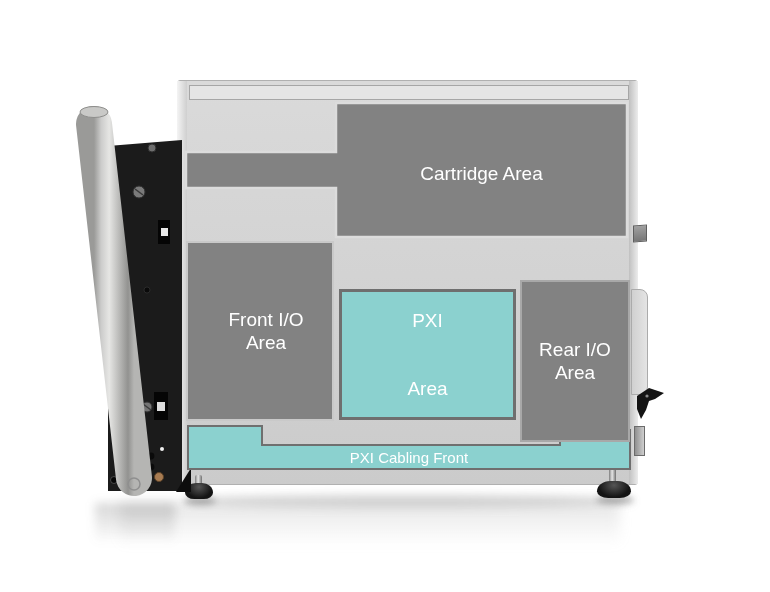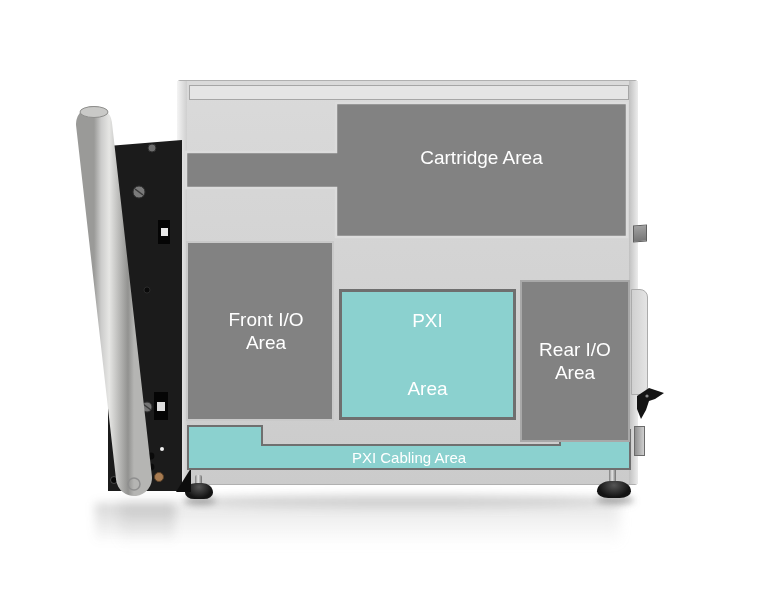--- a/index.html
+++ b/index.html
@@ -110,21 +110,21 @@
   .rear-io { left: 520px; top: 280px; width: 110px; height: 162px; border: 2px solid #a8a8a8; }
   .pxi-box {
     left: 339px; top: 289px; width: 177px; height: 131px;
     background: var(--area-teal, #8bd1cf);
     border: 3px solid #6f6f6f;
     display: flex; flex-direction: column; align-items: center; justify-content: center;
     color: var(--area-text, #ffffff);
     font-size: 19px; line-height: 1.22; text-align: center; gap: 44px;
   }
   .cartridge-label {
-    left: 336px; top: 91px; width: 291px; height: 134px;
+    left: 336px; top: 107px; width: 291px; height: 134px;
     display: flex; align-items: center; justify-content: center;
     color: var(--area-text, #ffffff); font-size: 19px;
     pointer-events: none;
   }
   .cabling-label {
     left: 188px; top: 445px; width: 442px; height: 24px;
     display: flex; align-items: center; justify-content: center;
     color: var(--area-text, #ffffff); font-size: 15px;
     pointer-events: none;
   }
@@ -213,16 +213,16 @@
     <div>PXI</div>
     <div>Area</div>
   </div>
 
   <div class="abs dark-box rear-io">
     <div>Rear I/O</div>
     <div>Area</div>
   </div>
 
   <div class="abs cabling-label">
-    <span>PXI Cabling Area</span>
+    <span>PXI Cabling Front</span>
   </div>
 
 </div>
 
 </body></html>

